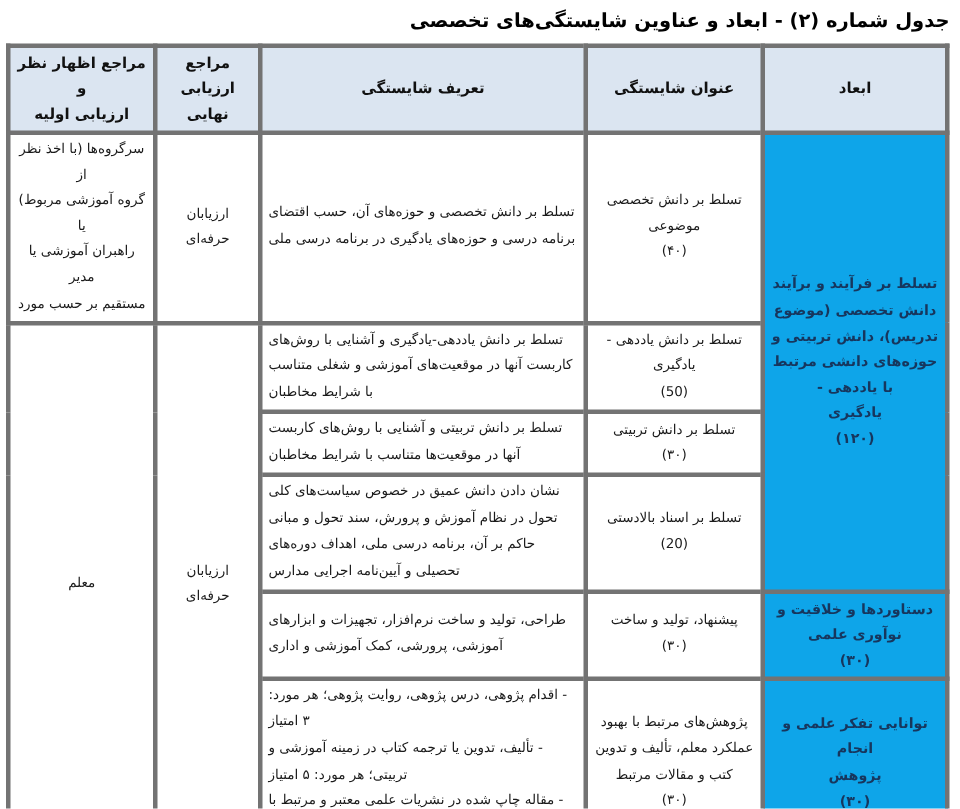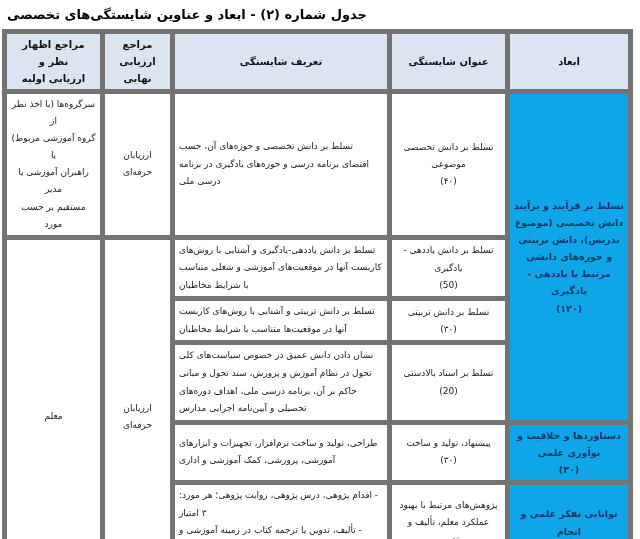--- a/index.html
+++ b/index.html
@@ -11,35 +11,35 @@
     font-family: "DejaVu Sans", sans-serif;
     overflow: hidden;
   }
   .page {
     width: 626px;
     margin: 0 auto;
     padding-top: 5px;
     direction: rtl;
   }
   .title {
-    text-align: left;
+    text-align: right;
     font-weight: bold;
     font-size: 13px;
     color: #000000;
     margin: 2px 0 7px 0;
     letter-spacing: 0;
   }
   table.comp {
     border-collapse: collapse;
     width: 626px;
     table-layout: fixed;
     direction: rtl;
   }
   table.comp th, table.comp td {
-    border: 5px solid #737373;
+    border: 3px solid #737373;
     vertical-align: middle;
     padding: 2px 4px;
     box-sizing: border-box;
   }
   table.comp th {
     background: #dbe5f1;
     font-size: 10px;
     font-weight: bold;
     color: #111111;
     text-align: center;

